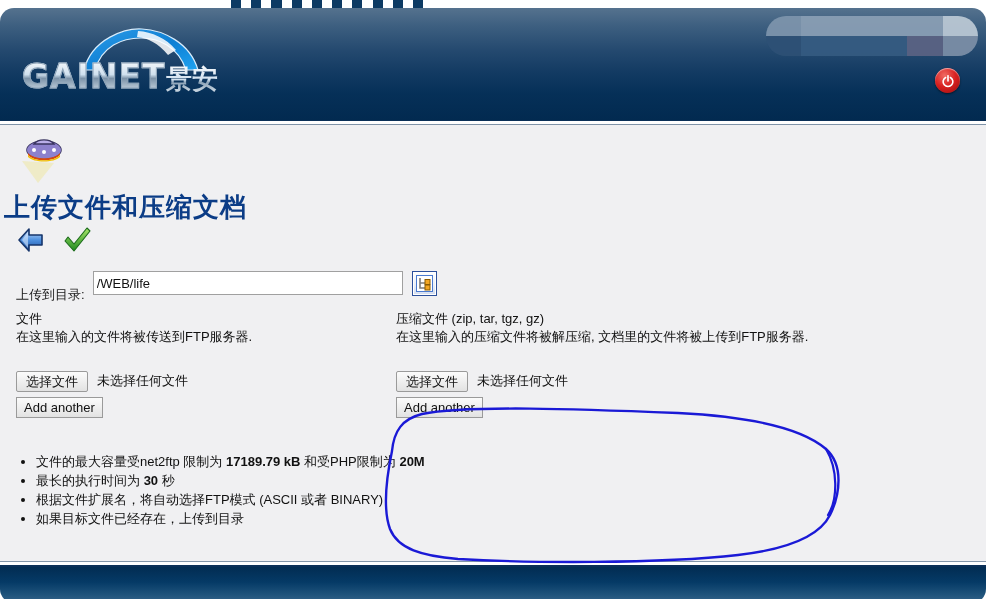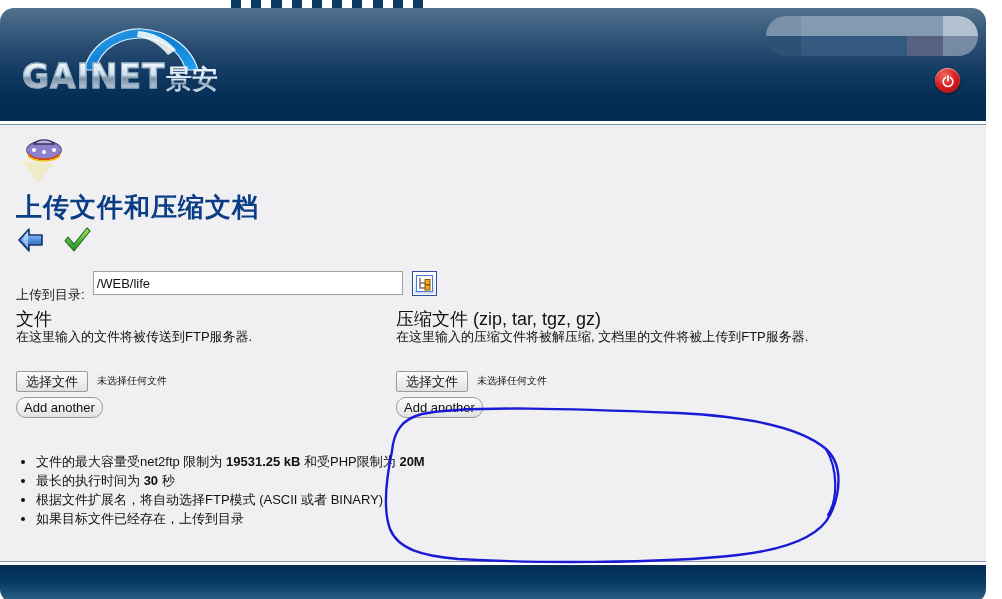--- a/index.html
+++ b/index.html
@@ -154,21 +154,21 @@
   #ufo-icon {
     position: absolute;
     left: 14px;
     top: 6px;
     width: 56px;
     height: 54px;
   }
 
   #page-title {
     position: absolute;
-    left: 16px;
+    left: 4px;
     top: 65px;
     font-size: 26px;
     font-weight: bold;
     color: #0b3c86;
     font-family: "DejaVu Sans", sans-serif;
     letter-spacing: 1px;
     white-space: nowrap;
   }
 
   #toolbar-icons {
@@ -222,21 +222,21 @@
     cursor: pointer;
     box-sizing: border-box;
   }
 
   
   .col { position: absolute; }
   #col-files { left: 16px; top: 185px; width: 360px; }
   #col-arch  { left: 396px; top: 185px; width: 560px; }
 
   .col-head {
-    font-size: 18px;
+    font-size: 13px;
     line-height: 18px;
     color: #111111;
     white-space: nowrap;
   }
   .col-sub {
     font-size: 13px;
     line-height: 18px;
     color: #111111;
     white-space: nowrap;
   }
@@ -253,32 +253,32 @@
     padding: 2px 9px;
     border: 1px solid #9a9a9a;
     border-radius: 2px;
     background: linear-gradient(180deg,#fbfbfb 0%,#efefef 50%,#e2e2e2 100%);
     color: #111;
     cursor: pointer;
     line-height: 15px;
   }
   .file-status {
     margin-left: 9px;
-    font-size: 10px;
+    font-size: 13px;
     color: #111;
     white-space: nowrap;
   }
   .add-btn {
     margin-top: 5px;
     display: inline-block;
     font-family: "Liberation Sans", sans-serif;
     font-size: 13px;
     padding: 2px 7px;
     border: 1px solid #9a9a9a;
-    border-radius: 10px;
+    border-radius: 0;
     background: linear-gradient(180deg,#fbfbfb 0%,#efefef 50%,#e2e2e2 100%);
     color: #111;
     cursor: pointer;
     line-height: 15px;
   }
 
   
   #restrictions {
     position: absolute;
     left: 16px;
@@ -468,21 +468,21 @@
       <div class="col-sub">在这里输入的压缩文件将被解压缩, 文档里的文件将被上传到FTP服务器.</div>
       <div class="file-row">
         <button class="file-btn">选择文件</button>
         <span class="file-status">未选择任何文件</span>
       </div>
       <button class="add-btn">Add another</button>
     </div>
 
     <div id="restrictions">
       <ul>
-        <li><span>文件的最大容量受net2ftp 限制为 </span><b>19531.25 kB</b><span> 和受PHP限制为 </span><b>20M</b></li>
+        <li><span>文件的最大容量受net2ftp 限制为 </span><b>17189.79 kB</b><span> 和受PHP限制为 </span><b>20M</b></li>
         <li><span>最长的执行时间为 </span><b>30</b><span> 秒</span></li>
         <li>根据文件扩展名，将自动选择FTP模式 (ASCII 或者 BINARY)</li>
         <li>如果目标文件已经存在，上传到目录</li>
       </ul>
     </div>
 
     <svg id="annotation" viewBox="0 0 480 165">
       <path d="M14,48 C16,28 24,16 44,11 C90,2 200,6 300,10 C360,13 420,22 448,46
                C466,62 462,92 452,112 C442,132 412,146 360,152
                C280,161 150,160 80,156 C44,153 20,146 12,126

